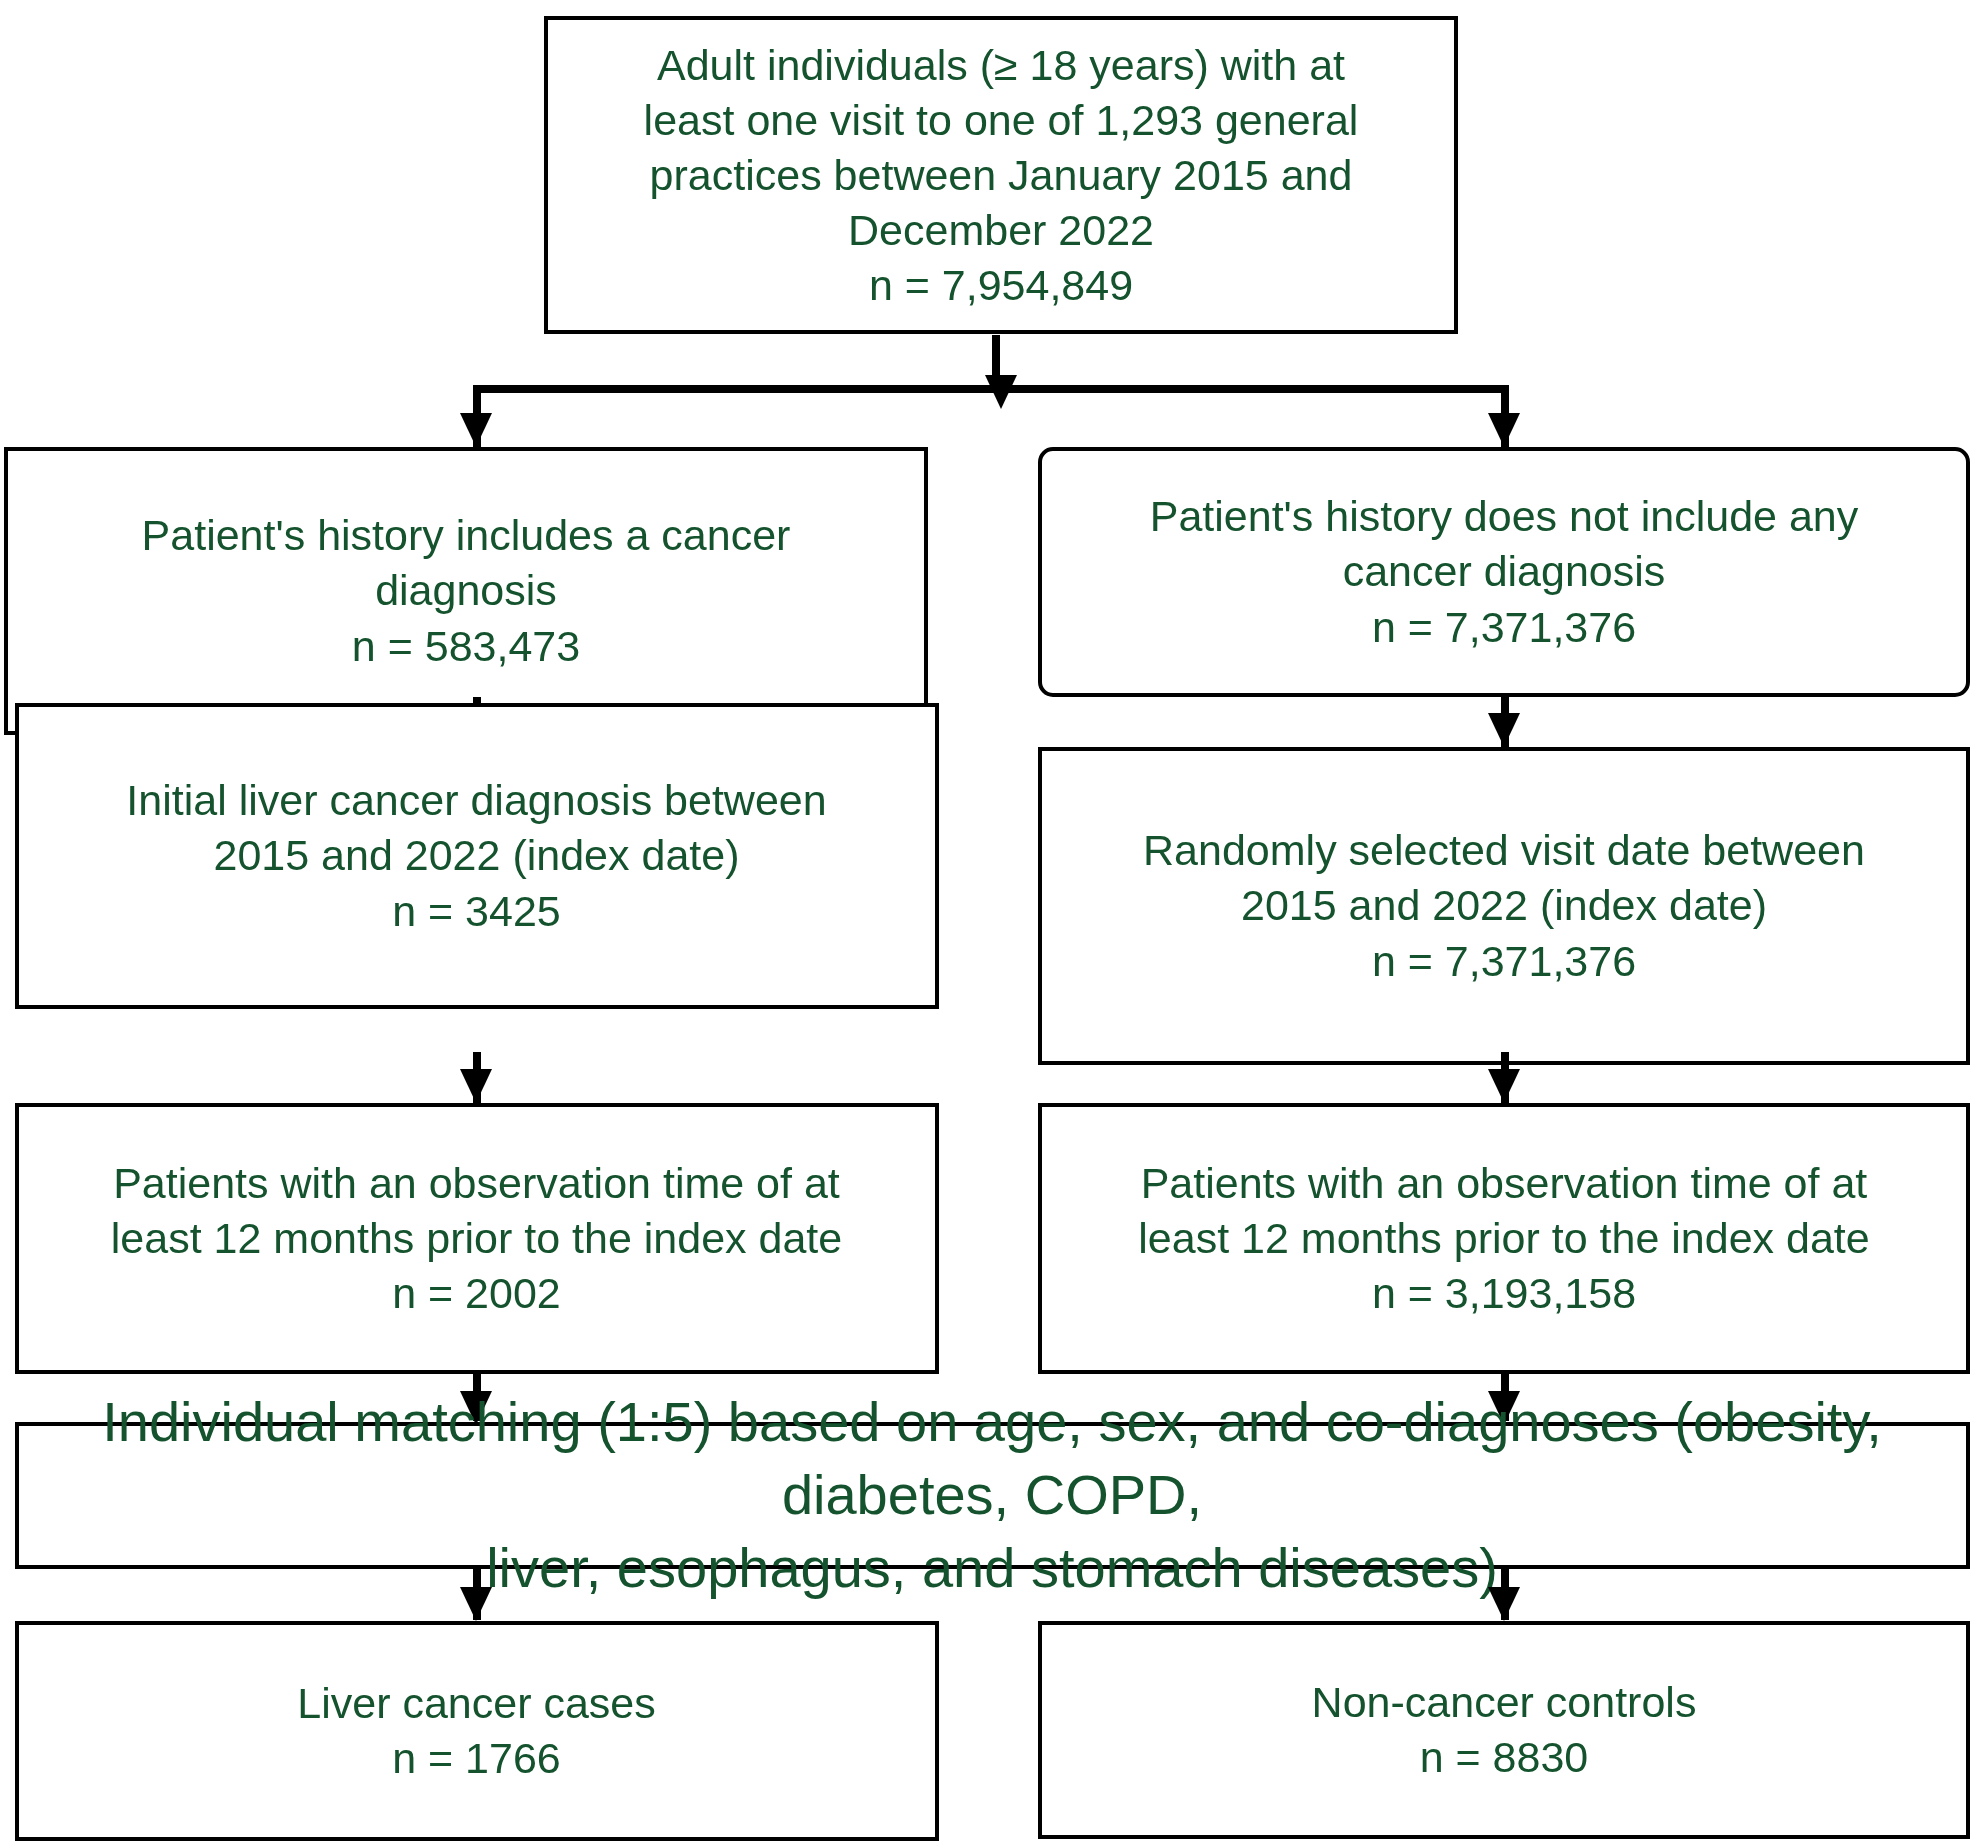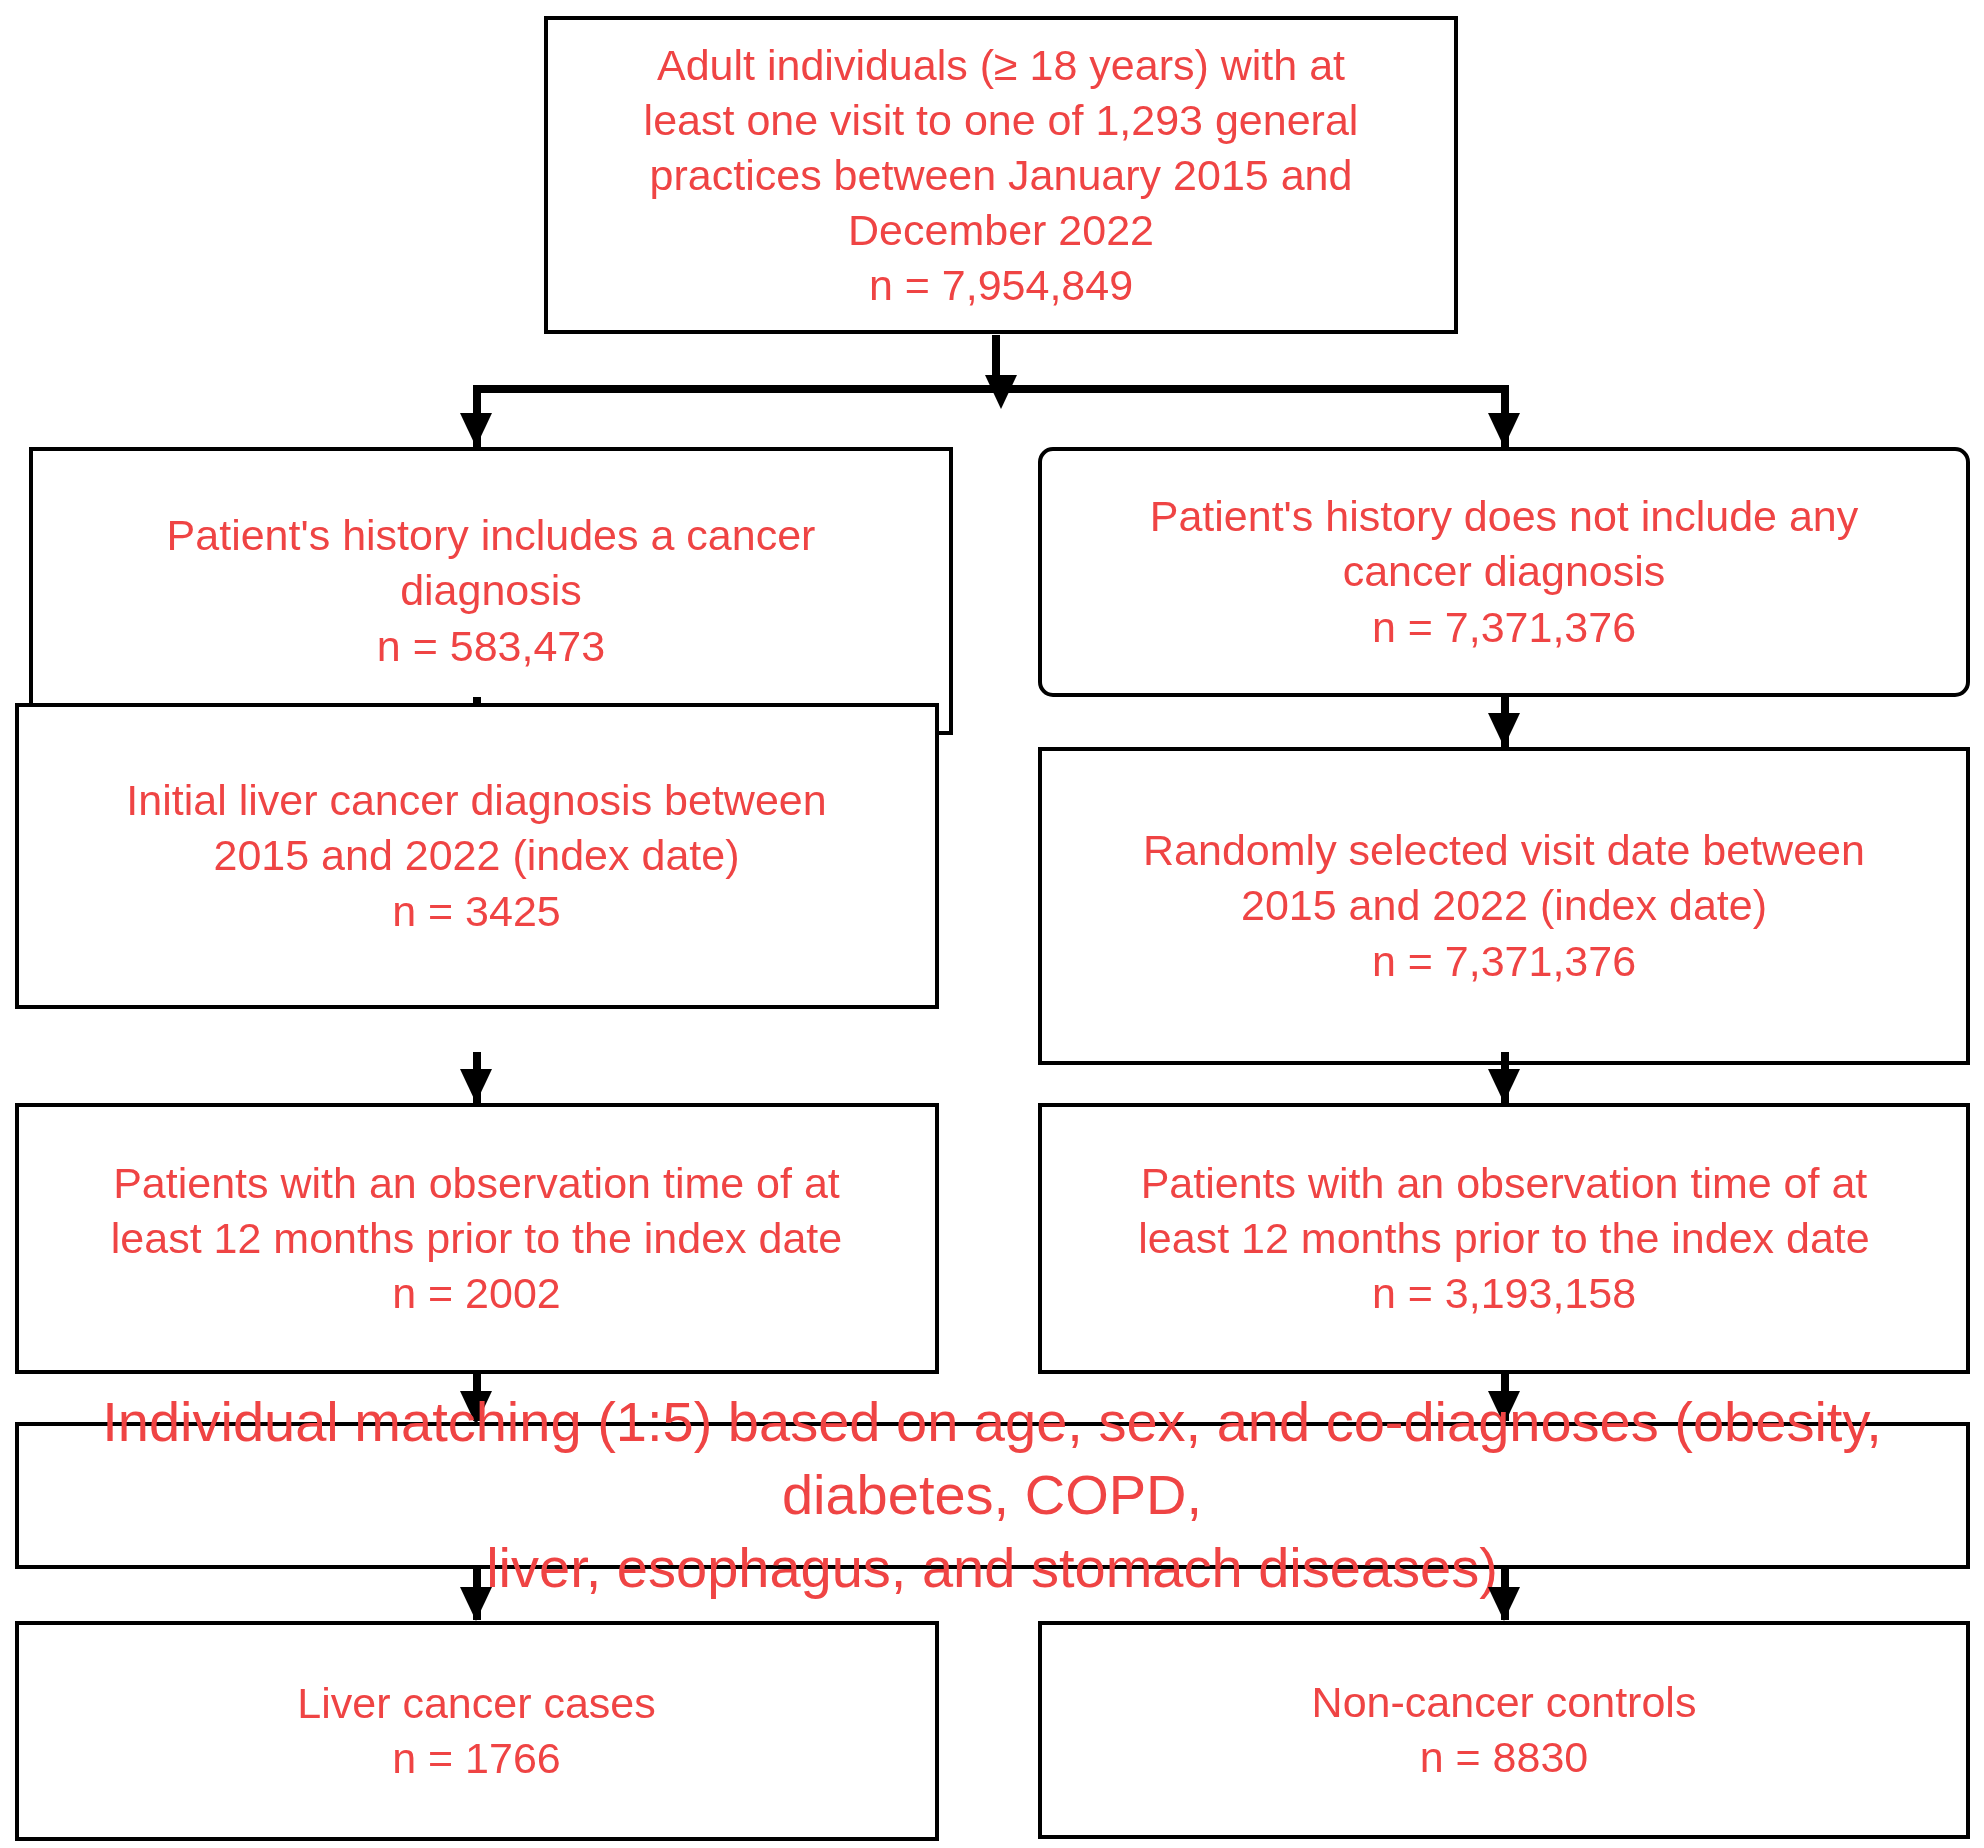--- a/index.html
+++ b/index.html
@@ -16,21 +16,21 @@
     border:4.1px solid #000000;
     background:#ffffff;
     display:flex;
     align-items:center;
     justify-content:center;
     text-align:center;
   }
   .box .txt{
     font-size:43px;
     line-height:1.28;
-    color:#ef4444;
+    color:#14532d;
     padding:0 8.1px;
     white-space:pre-line;
   }
   .box.wide .txt{font-size:56px;line-height:1.30;}
   .vline{position:absolute;background:#000000;}
   .hline{position:absolute;background:#000000;}
   .arrowhead{
     position:absolute;
     width:0;height:0;
     border-left:16.3px solid transparent;
@@ -55,21 +55,21 @@
   <div class="arrowhead" style="left:985px;top:375px;"></div>
 
   <div class="hline" style="left:473px;top:385px;width:1036px;height:7.6px;"></div>
 
   <div class="vline" style="left:473px;top:385px;width:7.6px;height:62px;"></div>
   <div class="arrowhead" style="left:460px;top:413px;"></div>
 
   <div class="vline" style="left:1501px;top:385px;width:7.6px;height:62px;"></div>
   <div class="arrowhead" style="left:1488px;top:413px;"></div>
 
-  <div class="box" style="left:29px;top:447px;width:924px;height:288px;">
+  <div class="box" style="left:4px;top:447px;width:924px;height:288px;">
     <div class="txt">Patient's history includes a cancer
 diagnosis
 n = 583,473</div>
   </div>
 
   <div class="box" style="left:1038px;top:447px;width:932px;height:250px;border-radius:15px;">
     <div class="txt">Patient's history does not include any
 cancer diagnosis
 n = 7,371,376</div>
   </div>

